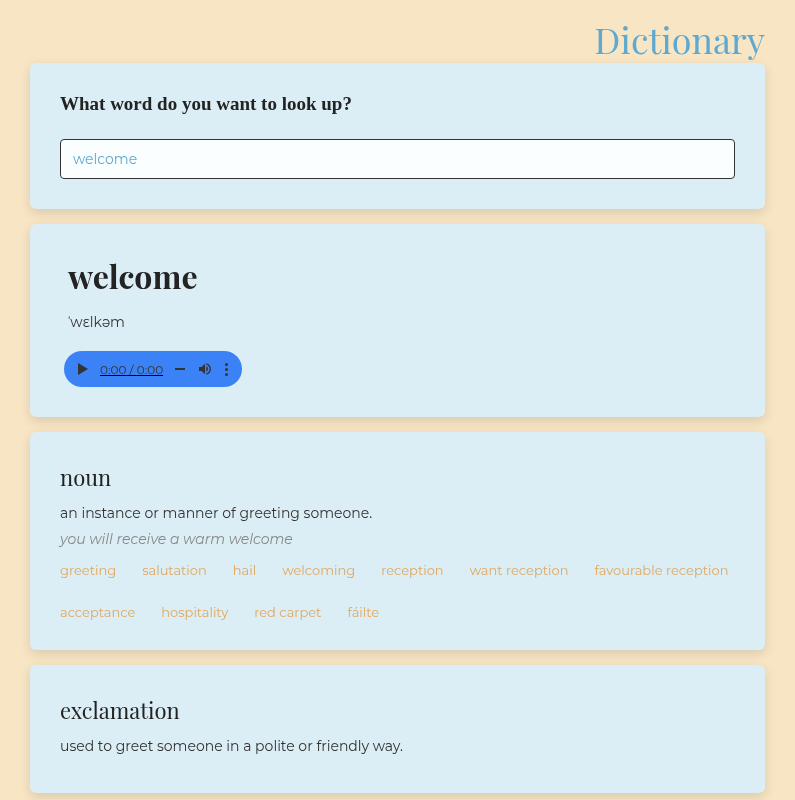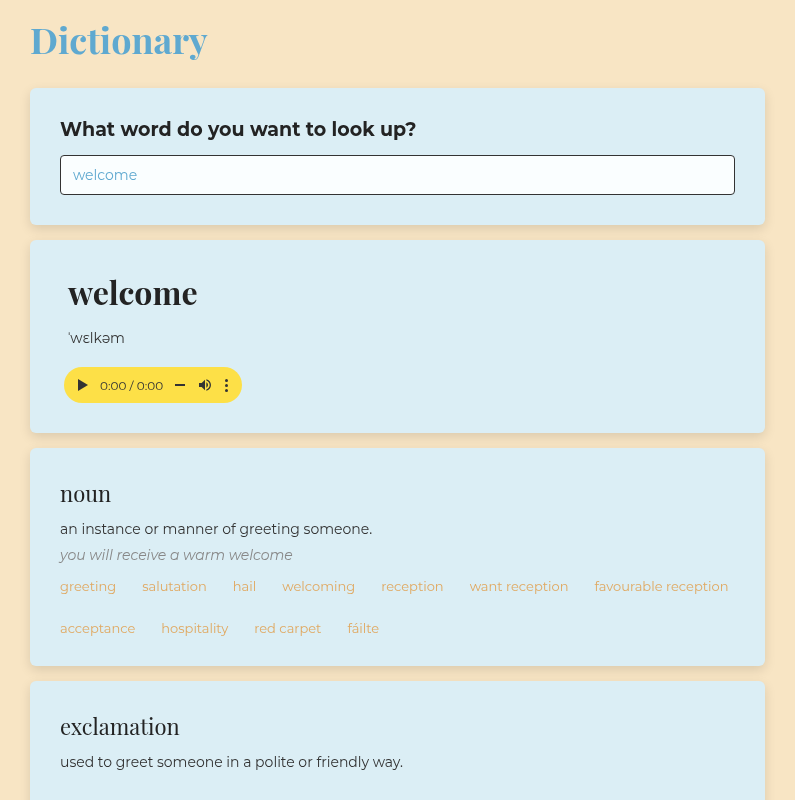--- a/index.html
+++ b/index.html
@@ -11,40 +11,40 @@
     body {
       background: #f8e5c4;
       font-family: 'Montserrat', -apple-system, BlinkMacSystemFont, sans-serif;
       padding: 15px 30px;
       width: 795px;
     }
     
     .page-title {
       font-family: 'Playfair Display', Georgia, serif;
       font-size: 36px;
-      font-weight: 700;
+      font-weight: 400;
       color: #5fa9d0;
-      text-align: left;
-      margin-bottom: 25px;
+      text-align: right;
     }
     
     .card {
       background: #dbeef5;
       border-radius: 6px;
       padding: 30px;
       margin-bottom: 15px;
       box-shadow: 0 4px 12px rgba(0,0,0,0.12);
     }
     
     .search-label {
       font-weight: 700;
       font-size: 19px;
       color: #232323;
-      margin-bottom: 14px;
+      margin-bottom: 24px;
       display: block;
+      font-family: Liberation Serif, serif;
     }
     
     .search-input {
       width: 100%;
       padding: 10px 12px;
       border: 1px solid #333;
       border-radius: 4px;
       background: #fafeff;
       font-size: 14px;
       color: #5fa9d0;
@@ -68,25 +68,26 @@
       font-size: 14px;
       color: #333;
       margin-bottom: 20px;
       padding-left: 8px;
       margin-top: 16px;
     }
     
     .audio-player {
       display: inline-flex;
       align-items: center;
-      background: #fde047;
+      background: #3b82f6;
       border-radius: 30px;
       padding: 10px 14px;
       gap: 12px;
       margin-left: 4px;
+      text-decoration: underline;
     }
     
     .play-icon {
       width: 0;
       height: 0;
       border-top: 6px solid transparent;
       border-bottom: 6px solid transparent;
       border-left: 10px solid #333;
       cursor: pointer;
     }

